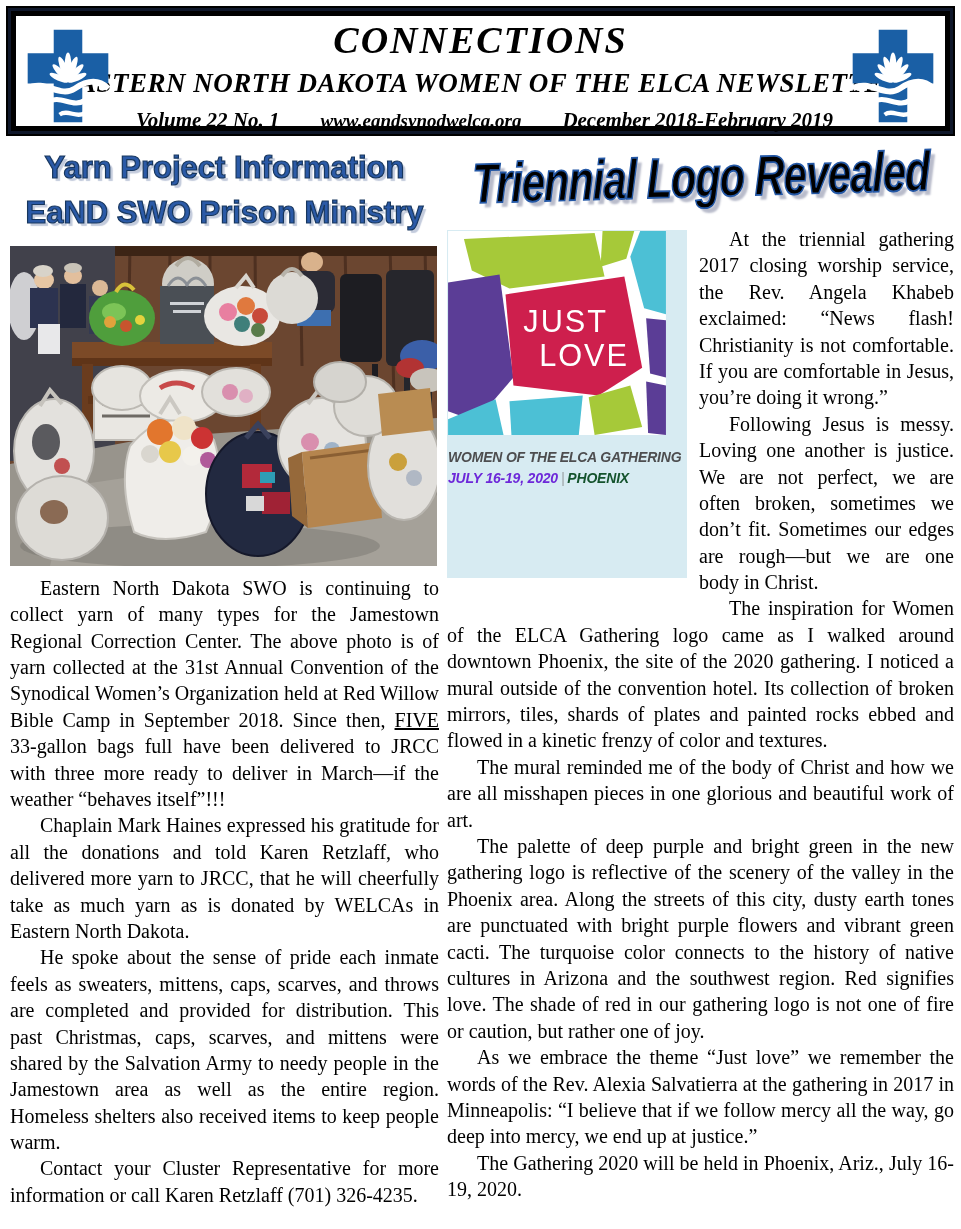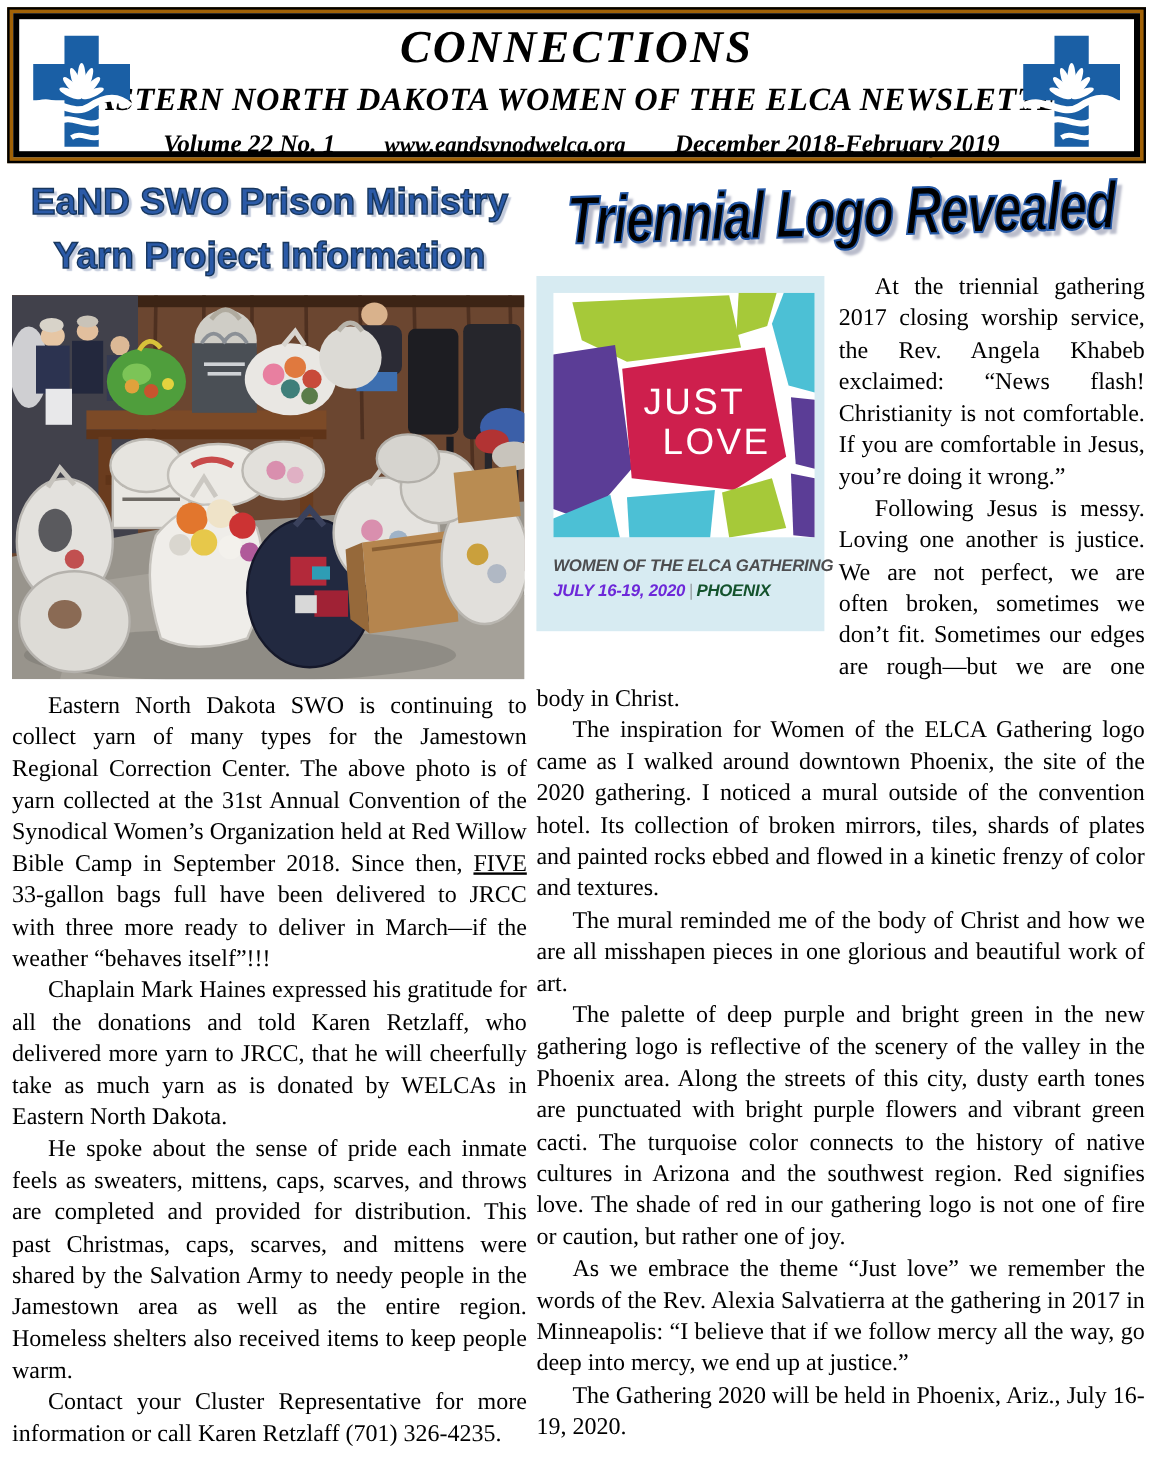--- a/index.html
+++ b/index.html
@@ -5,21 +5,21 @@
   * { margin:0; padding:0; box-sizing:border-box; }
   html,body { background:#ffffff; }
   body {
     width:961px; height:1229px; position:relative; overflow:hidden;
     font-family:"Liberation Serif", serif; color:#000;
   }
 
   
   .masthead{
     position:absolute; left:6px; top:6px; width:949px; height:130px;
-    border:2px solid #000; padding:3px; background:#a16207;
+    border:2px solid #000; padding:3px; background:#0f172a;
   }
   .masthead-inner{
     width:100%; height:100%; border:5px solid #000; position:relative;
     text-align:center; background:#fff;
   }
   .m-logo{ position:absolute; top:12px; width:84px; height:96px; }
   .m-logo.left{ left:10px; } .m-logo.right{ right:10px; }
   .m-title{
     font-size:38px; font-weight:bold; font-style:italic; letter-spacing:2px;
     margin-top:2px;
@@ -61,22 +61,22 @@
   .tri-headline{
     font-family:"Liberation Sans", sans-serif; font-weight:bold; font-style:italic;
     font-size:46px; color:#000; white-space:nowrap; text-align:center;
     -webkit-text-stroke:1.5px #2458a6;
     text-shadow:5px 4px 2px #b9bccb;
     transform:scale(0.9,1.22) rotate(-1.2deg); transform-origin:50% 50%;
     margin-bottom:22px; letter-spacing:-1px;
   }
 
   .gathering-card{
-    float:left; width:240px; height:296px; background:#d7ebf2;
-    padding:14px; margin:4px 12px 30px 0;
+    float:left; width:240px; height:348px; background:#d7ebf2;
+    padding:1px; margin:4px 12px 30px 0;
   }
   .card-caption{ margin-top:8px; font-family:"Liberation Sans", sans-serif;
     font-weight:bold; font-size:14px; letter-spacing:-0.2px; line-height:1.5;
     color:#4d4d4f; white-space:nowrap;font-style:italic;
   }
   .card-date{ color:#6d28d9; }
   .card-sep{ color:#9aa0a4; padding:0 3px; font-weight:normal; }
   .card-city{ color:#14532d; }
 
   .section-heading{
@@ -126,22 +126,22 @@
     <div class="m-meta">
       <span class="m-vol">Volume 22 No. 1</span>
       <span class="m-site">www.eandsynodwelca.org</span>
       <span class="m-date">December 2018-February 2019</span>
     </div>
   </div>
 </div>
 
 <div class="col-left">
   <div class="yarn-headline">
+    <div>Yarn Project Information</div>
     <div>EaND SWO Prison Ministry</div>
-    <div>Yarn Project Information</div>
   </div>
 
   <div class="photo-wrap">
     <svg viewBox="0 0 427 320" width="427" height="320">
 
       <rect x="0" y="0" width="427" height="230" fill="#6b4630"></rect>
       <g stroke="#4e3020" stroke-width="3">
         <line x1="120" y1="0" x2="118" y2="120"></line>
           <line x1="160" y1="0" x2="159" y2="110"></line>
         <line x1="200" y1="0" x2="200" y2="100"></line>

